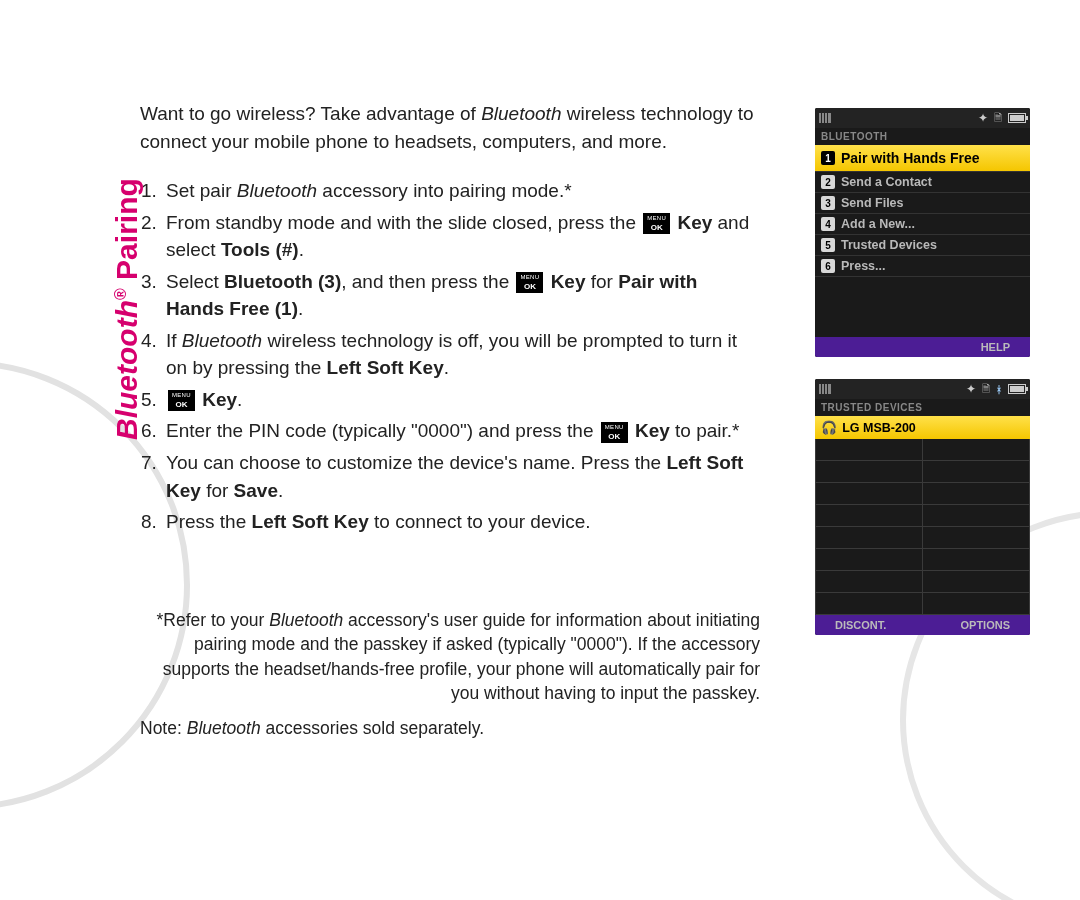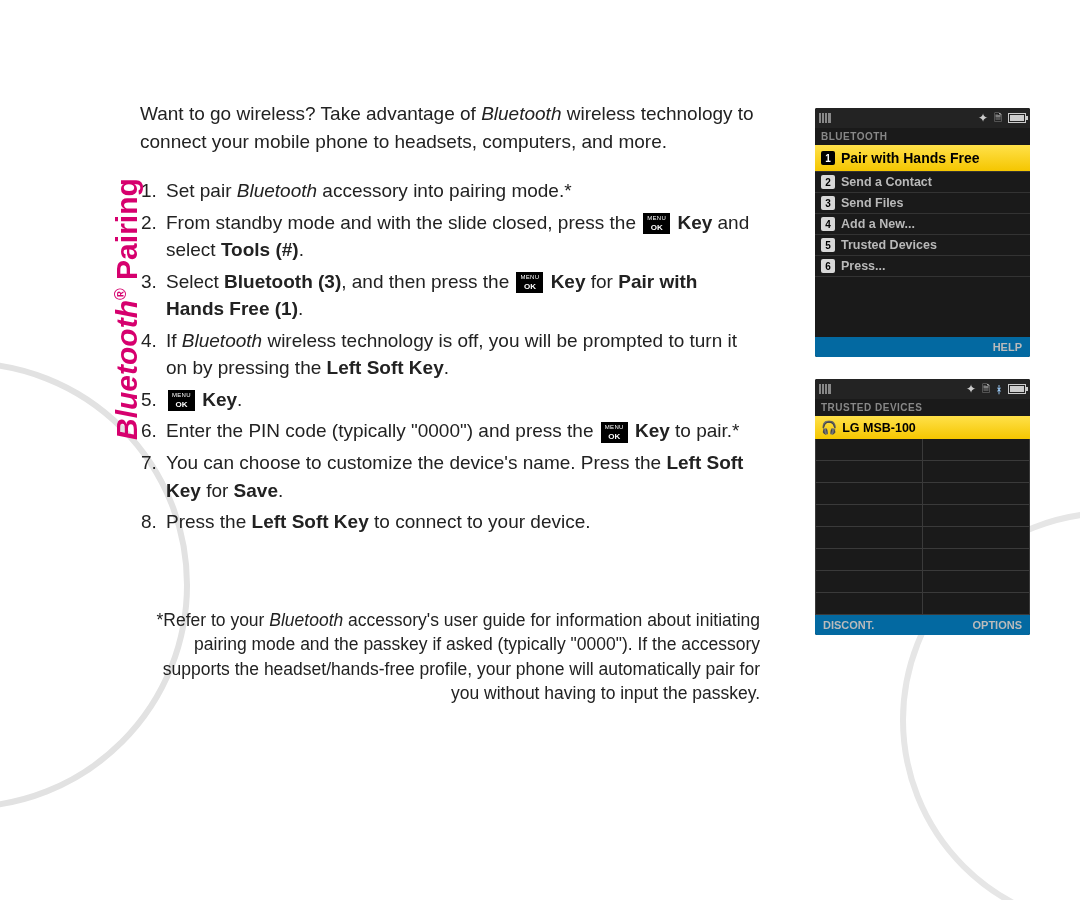--- a/index.html
+++ b/index.html
@@ -31,21 +31,21 @@
   .batt { display:inline-block; width:18px; height:10px; border:1px solid #ccc; position:relative;}
   .batt::after{content:""; position:absolute; right:-3px; top:2px; width:2px; height:4px; background:#ccc;}
   .batt .fill{ position:absolute; left:1px; top:1px; bottom:1px; right:1px; background:#ccc;}
   .section-label { background:#1a1a1a; color:#888; font-size:10px; font-weight:bold; padding:3px 6px; letter-spacing:0.5px;}
   .menu-list { background:#1a1a1a; }
   .menu-item { display:flex; align-items:center; gap:6px; padding:3px 6px; color:#b9b9b9; font-size:12.5px; font-weight:bold; border-bottom:1px solid #333;}
   .menu-item.selected { background:linear-gradient(#ffe14a,#f5c600); color:#000; font-size:14px; padding:5px 6px;}
   .num-badge { background:#d8d8d8; color:#000; width:14px; height:14px; display:inline-flex; align-items:center; justify-content:center; font-size:10px; font-weight:bold; border-radius:2px;}
   .menu-item.selected .num-badge { background:#000; color:#fff; }
   .menu-empty { background:#1a1a1a; height:60px;}
-  .softkeys { display:flex; justify-content:space-between; background:#0369a1; padding:4px 8px; color:#bbb; font-size:11px; font-weight:bold;}
+  .softkeys { display:flex; justify-content:space-between; background:#4c1d95; padding:4px 20px; color:#bbb; font-size:11px; font-weight:bold;}
   .trusted-row { background:linear-gradient(#ffe14a,#f5c600); color:#000; font-size:12.5px; font-weight:bold; display:flex; align-items:center; gap:5px; padding:4px 6px;}
   .bt-icon { color:#3a7bd5; font-size:13px;}
   .grid-area { background:#1a1a1a; }
   .grid-row { height:22px; border-bottom:1px solid #3a3a3a; border-right:1px solid #3a3a3a; display:flex;}
   .grid-row div{ flex:1; border-left:1px solid #3a3a3a;}
 </style>
 </head>
 <body>
 
 <div class="bg-circle-1"></div>
@@ -68,20 +68,23 @@
       <li><span>Select </span><span class="bold">Bluetooth (3)</span><span>, and then press the </span><span class="menuok"><span class="top">MENU</span><span class="bot">OK</span></span><span class="bold"> Key</span><span> for </span><span class="bold">Pair with Hands Free (1)</span><span>.</span></li>
       <li><span>If </span><span class="italic">Bluetooth</span><span> wireless technology is off, you will be prompted to turn it on by pressing the </span><span class="bold">Left Soft Key</span><span>.</span></li>
       <li><span class="menuok"><span class="top">MENU</span><span class="bot">OK</span></span><span class="bold"> Key</span><span>.</span></li>
       <li><span>Enter the PIN code (typically "0000") and press the </span><span class="menuok"><span class="top">MENU</span><span class="bot">OK</span></span><span class="bold"> Key</span><span> to pair.*</span></li>
       <li><span>You can choose to customize the device's name. Press the </span><span class="bold">Left Soft Key</span><span> for </span><span class="bold">Save</span><span>.</span></li>
       <li><span>Press the </span><span class="bold">Left Soft Key</span><span> to connect to your device.</span></li>
     </ol>
 
     <p class="footnote">
       <span>*Refer to your </span><span class="italic">Bluetooth</span><span> accessory's user guide for information about initiating pairing mode and the passkey if asked (typically "0000"). If the accessory supports the headset/hands-free profile, your phone will automatically pair for you without having to input the passkey.</span>
+    </p>
+    <p class="note">
+      <span>Note: </span><span class="italic">Bluetooth</span><span> accessories sold separately.</span>
     </p>
   </div>
 
   <div class="screens">
 
     <div class="phone">
       <div class="statusbar">
         <div class="left-ic">
           <span class="sig"></span>
         </div>
@@ -137,21 +140,21 @@
           <span>🗎</span>
           <span style="color:#9fd0ff;font-weight:bold;">ᚼ</span>
           <span class="batt">
               <span class="fill"></span>
             </span>
         </div>
       </div>
       <div class="section-label">TRUSTED DEVICES</div>
       <div class="trusted-row">
         <span class="bt-icon">🎧</span>
-        <span>LG MSB-100</span>
+        <span>LG MSB-200</span>
       </div>
       <div class="grid-area">
         <div class="grid-row">
             <div></div>
             <div></div>
           </div>
         <div class="grid-row">
             <div></div>
             <div></div>
           </div>

